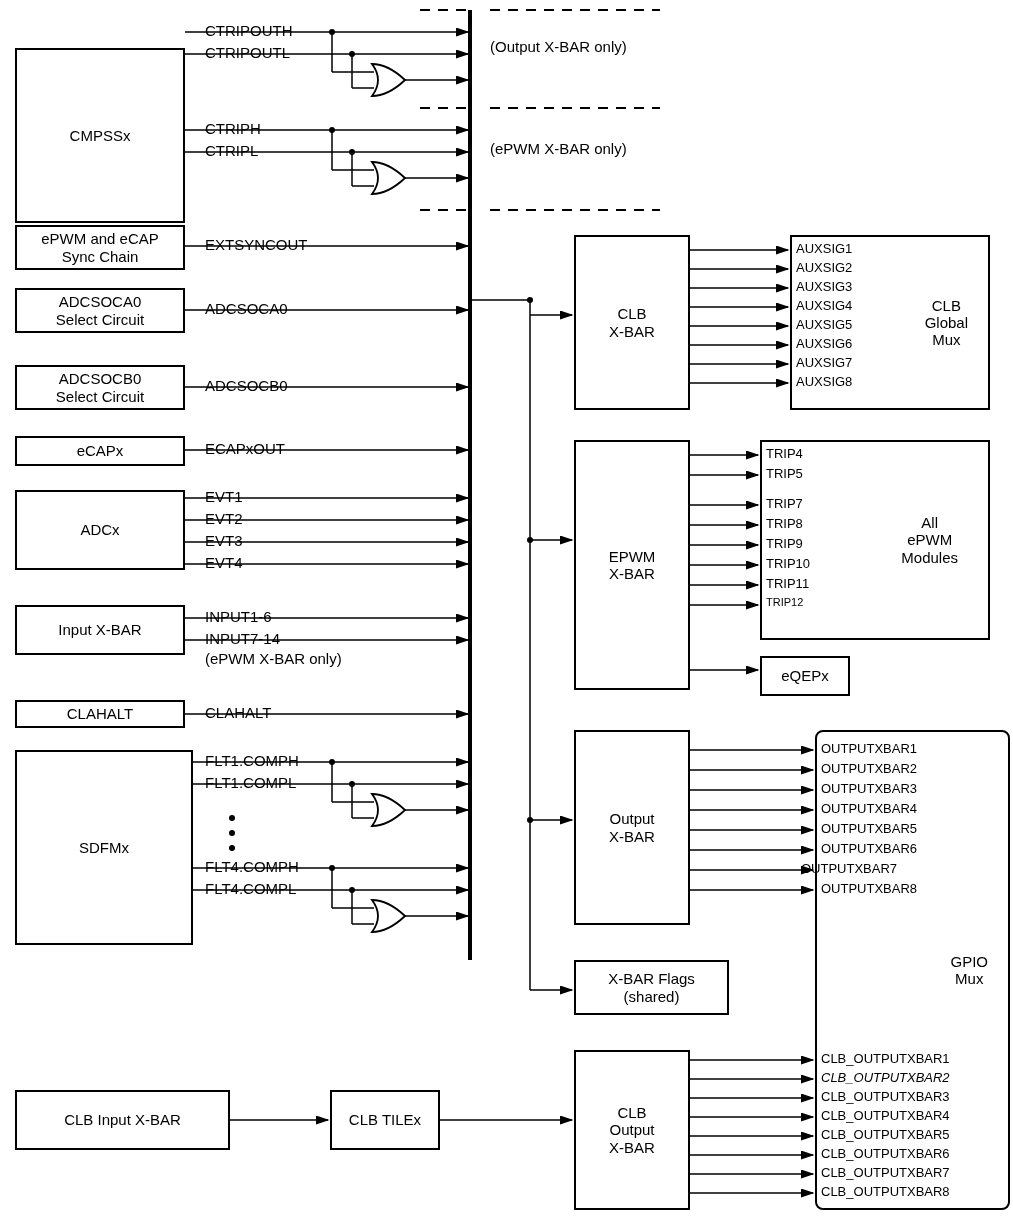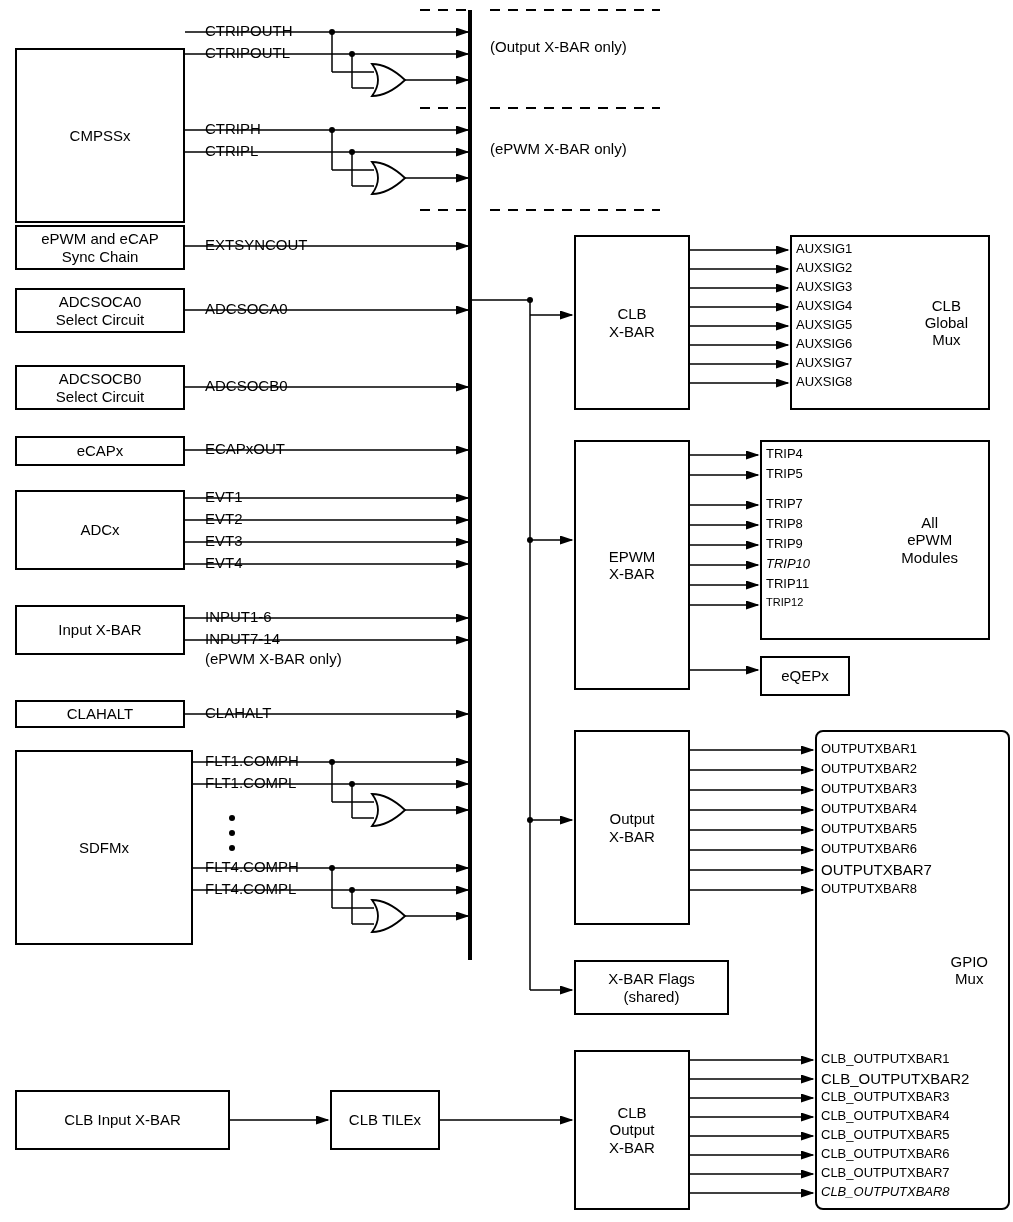--- a/index.html
+++ b/index.html
@@ -305,38 +305,38 @@
       <span class="label" style="left: 796px; top: 336px; font-size: 13px;">AUXSIG6</span>
       <span class="label" style="left: 796px; top: 355px; font-size: 13px;">AUXSIG7</span>
       <span class="label" style="left: 796px; top: 374px; font-size: 13px;">AUXSIG8</span>
     </div>
 <div id="trip-labels">
       <span class="label" style="left: 766px; top: 446px; font-size: 13px;">TRIP4</span>
       <span class="label" style="left: 766px; top: 466px; font-size: 13px;">TRIP5</span>
       <span class="label" style="left: 766px; top: 496px; font-size: 13px;">TRIP7</span>
       <span class="label" style="left: 766px; top: 516px; font-size: 13px;">TRIP8</span>
       <span class="label" style="left: 766px; top: 536px; font-size: 13px;">TRIP9</span>
-      <span class="label" style="left: 766px; top: 556px; font-size: 13px; font-style: italic;">TRIP10</span>
+      <span class="label" style="left: 766px; top: 556px; font-size: 13px;">TRIP10</span>
       <span class="label" style="left: 766px; top: 576px; font-size: 13px;">TRIP11</span>
       <span class="label" style="left: 766px; top: 596px; font-size: 11px;">TRIP12</span>
     </div>
 <div id="oxbar-labels">
       <span class="label" style="left: 821px; top: 741px; font-size: 13px;">OUTPUTXBAR1</span>
       <span class="label" style="left: 821px; top: 761px; font-size: 13px;">OUTPUTXBAR2</span>
       <span class="label" style="left: 821px; top: 781px; font-size: 13px;">OUTPUTXBAR3</span>
       <span class="label" style="left: 821px; top: 801px; font-size: 13px;">OUTPUTXBAR4</span>
       <span class="label" style="left: 821px; top: 821px; font-size: 13px;">OUTPUTXBAR5</span>
       <span class="label" style="left: 821px; top: 841px; font-size: 13px;">OUTPUTXBAR6</span>
-      <span class="label" style="left: 821px; top: 861px; font-size: 15px;">OUTPUTXBAR7</span>
+      <span class="label" style="left: 801px; top: 861px; font-size: 13px;">OUTPUTXBAR7</span>
       <span class="label" style="left: 821px; top: 881px; font-size: 13px;">OUTPUTXBAR8</span>
     </div>
 <div id="clboxbar-labels">
       <span class="label" style="left: 821px; top: 1051px; font-size: 13px;">CLB_OUTPUTXBAR1</span>
-      <span class="label" style="left: 821px; top: 1070px; font-size: 15px;">CLB_OUTPUTXBAR2</span>
+      <span class="label" style="left: 821px; top: 1070px; font-size: 13px; font-style: italic;">CLB_OUTPUTXBAR2</span>
       <span class="label" style="left: 821px; top: 1089px; font-size: 13px;">CLB_OUTPUTXBAR3</span>
       <span class="label" style="left: 821px; top: 1108px; font-size: 13px;">CLB_OUTPUTXBAR4</span>
       <span class="label" style="left: 821px; top: 1127px; font-size: 13px;">CLB_OUTPUTXBAR5</span>
       <span class="label" style="left: 821px; top: 1146px; font-size: 13px;">CLB_OUTPUTXBAR6</span>
       <span class="label" style="left: 821px; top: 1165px; font-size: 13px;">CLB_OUTPUTXBAR7</span>
-      <span class="label" style="left: 821px; top: 1184px; font-size: 13px; font-style: italic;">CLB_OUTPUTXBAR8</span>
+      <span class="label" style="left: 821px; top: 1184px; font-size: 13px;">CLB_OUTPUTXBAR8</span>
     </div>
 
 </div>
 
 </body></html>

